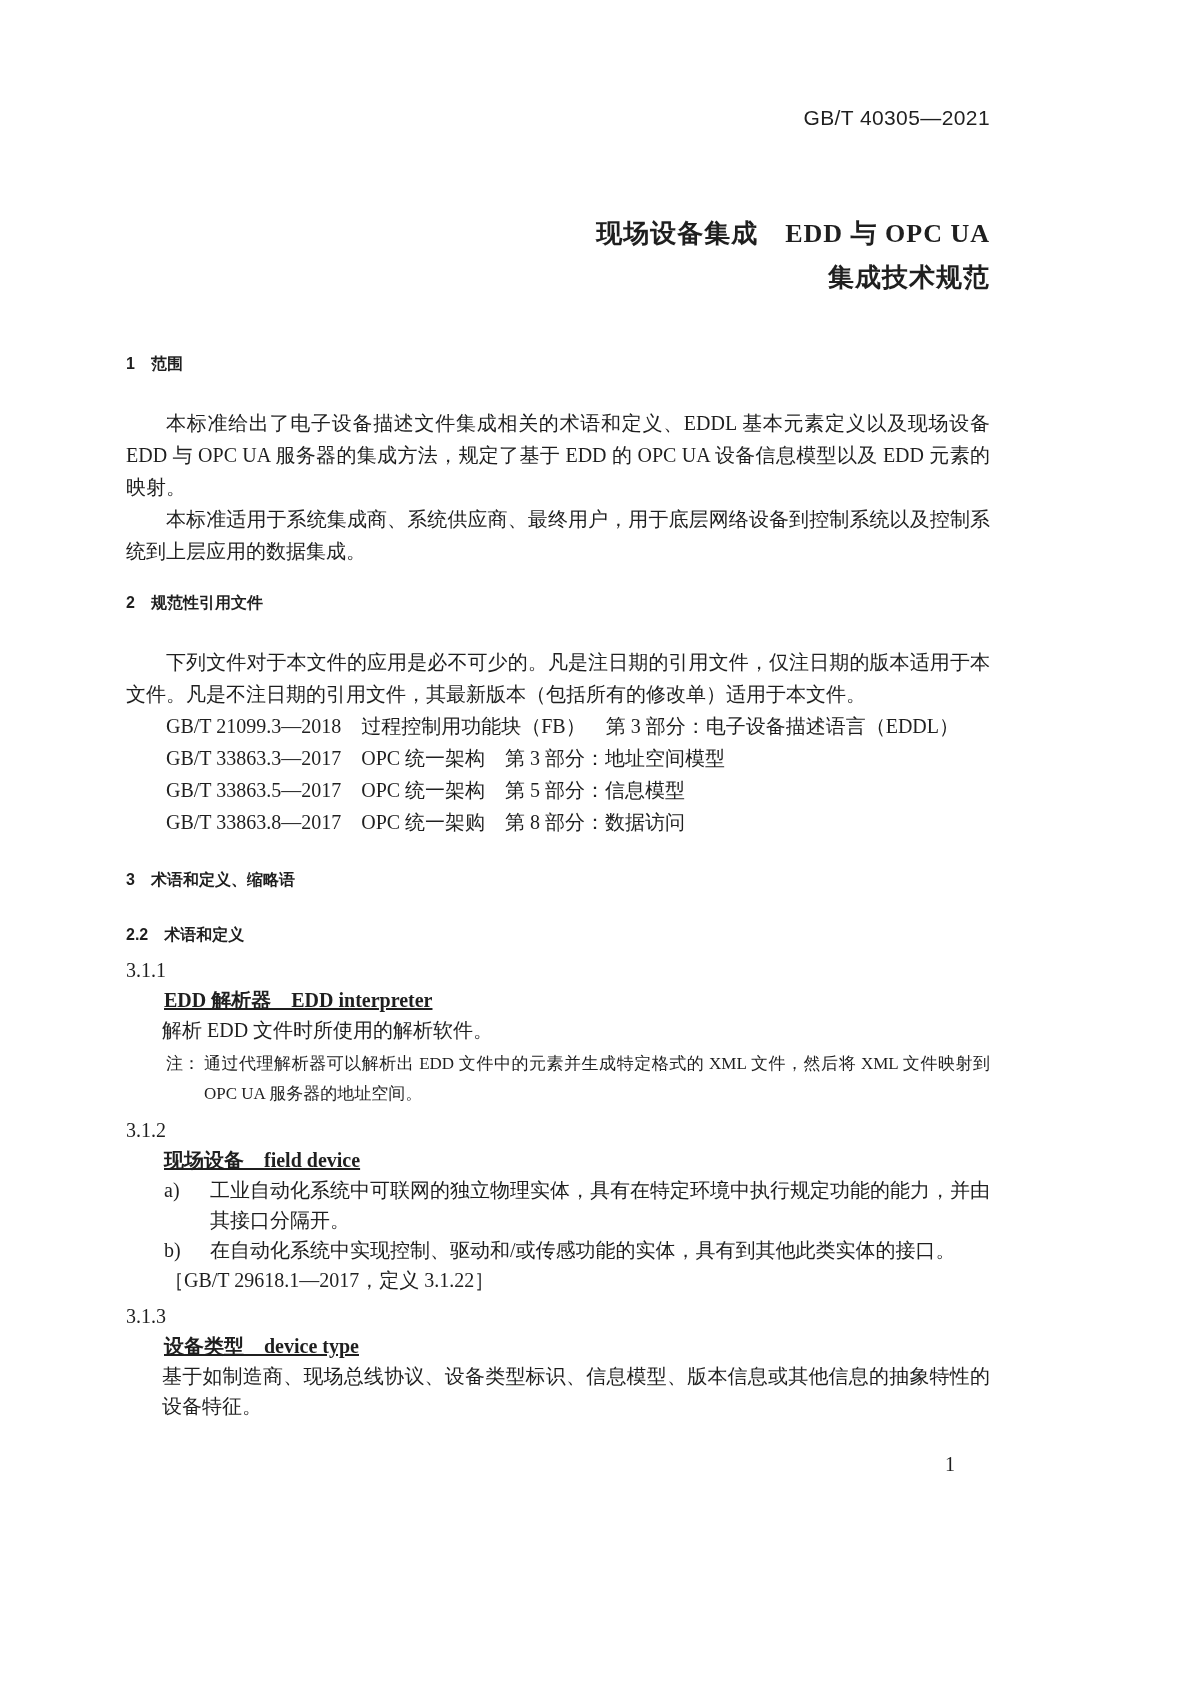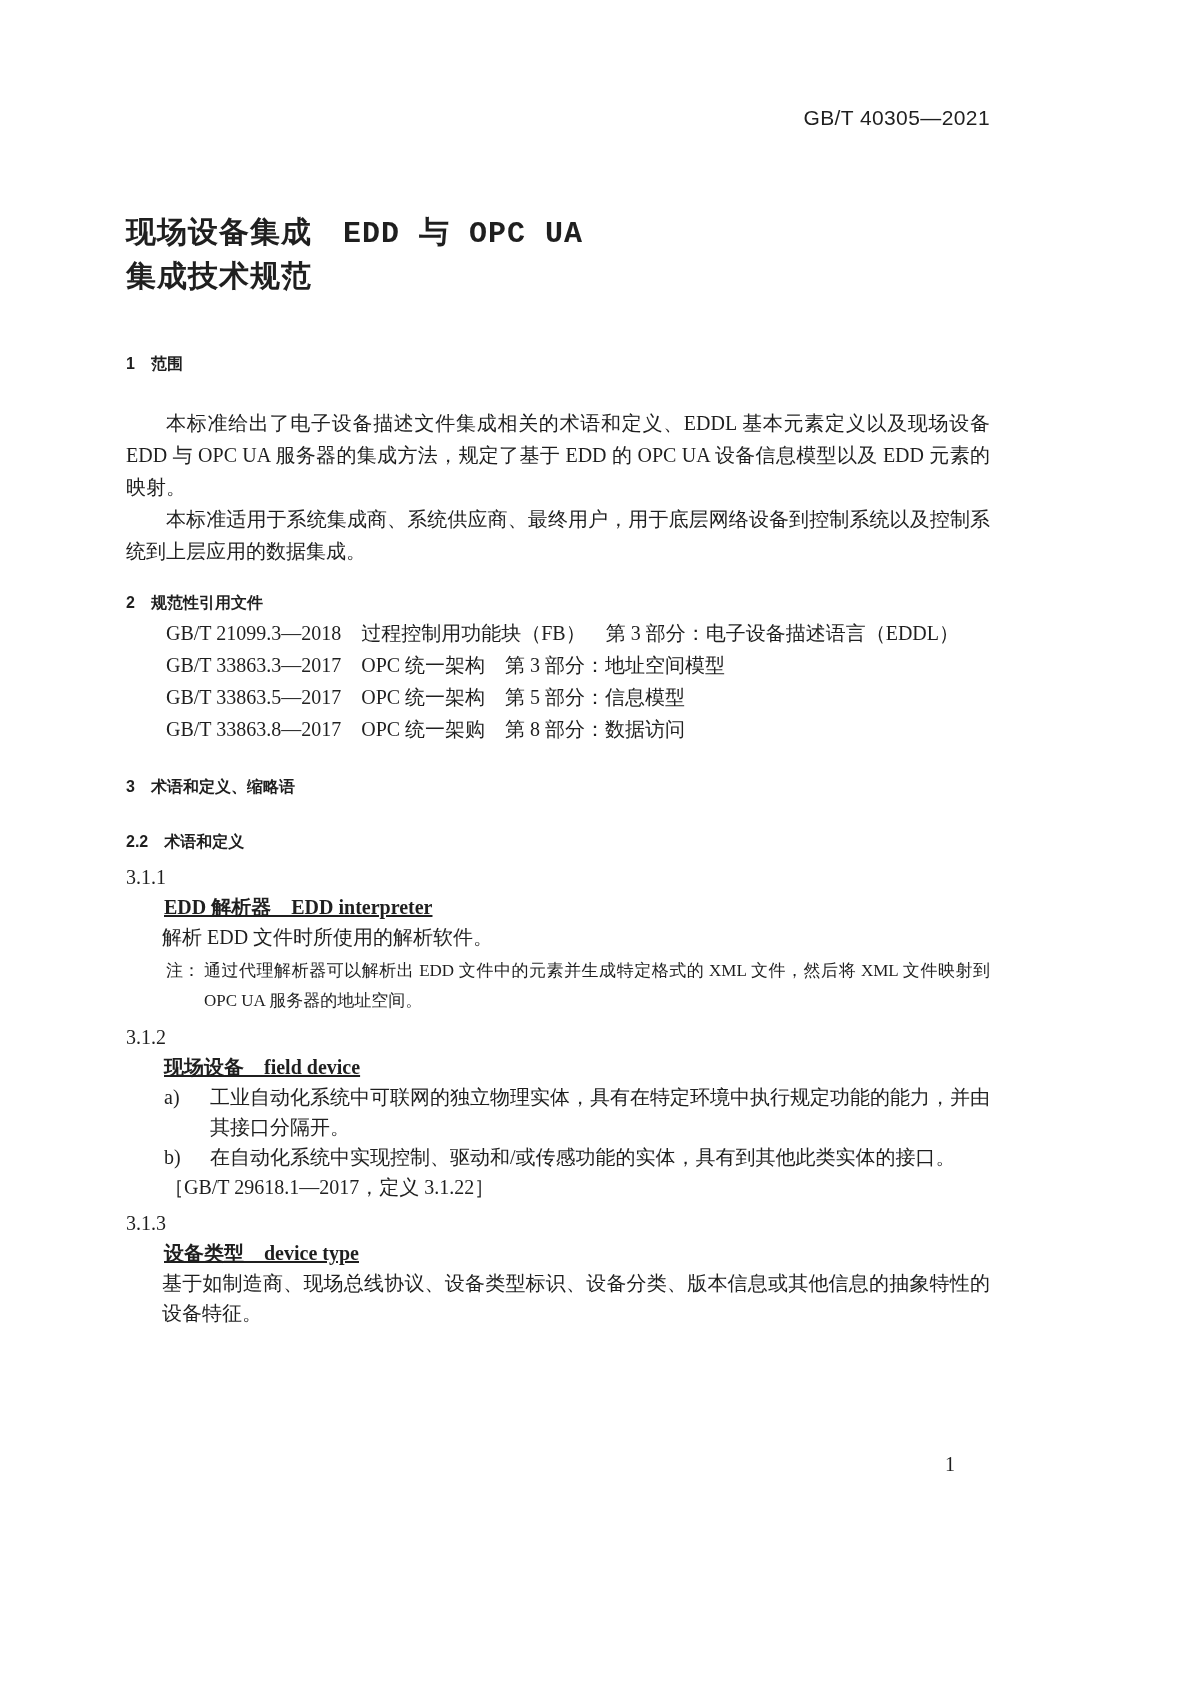--- a/index.html
+++ b/index.html
@@ -20,25 +20,25 @@
   .doc-number {
     font-family: "Liberation Sans", sans-serif;
     font-size: 21px;
     line-height: 24px;
     text-align: right;
     letter-spacing: 0.4px;
   }
 
   .doc-title {
     margin-top: 82px;
-    font-family: Liberation Mono, monospace;
+    font-family: Liberation Serif, serif;
     font-weight: bold;
-    font-size: 30px;
+    font-size: 26px;
     line-height: 44px;
-    text-align: left;
+    text-align: right;
     letter-spacing: 1px;
   }
 
   .sec-heading,
   .sub-heading {
     font-family: "Liberation Sans", sans-serif;
     font-weight: bold;
     font-size: 16px;
     line-height: 28px;
   }
@@ -115,20 +115,21 @@
   <div class="doc-title">
     <div>现场设备集成　EDD 与 OPC UA</div>
     <div>集成技术规范</div>
   </div>
 
   <div class="sec-heading s1">1　范围</div>
   <p class="para first">本标准给出了电子设备描述文件集成相关的术语和定义、EDDL 基本元素定义以及现场设备 EDD 与 OPC UA 服务器的集成方法，规定了基于 EDD 的 OPC UA 设备信息模型以及 EDD 元素的映射。</p>
   <p class="para">本标准适用于系统集成商、系统供应商、最终用户，用于底层网络设备到控制系统以及控制系统到上层应用的数据集成。</p>
 
   <div class="sec-heading s2">2　规范性引用文件</div>
+  <p class="para first">下列文件对于本文件的应用是必不可少的。凡是注日期的引用文件，仅注日期的版本适用于本文件。凡是不注日期的引用文件，其最新版本（包括所有的修改单）适用于本文件。</p>
   <div class="refs">
     <div class="ref-line">GB/T 21099.3—2018　过程控制用功能块（FB）　第 3 部分：电子设备描述语言（EDDL）</div>
     <div class="ref-line">GB/T 33863.3—2017　OPC 统一架构　第 3 部分：地址空间模型</div>
     <div class="ref-line">GB/T 33863.5—2017　OPC 统一架构　第 5 部分：信息模型</div>
     <div class="ref-line">GB/T 33863.8—2017　OPC 统一架购　第 8 部分：数据访问</div>
   </div>
 
   <div class="sec-heading s3">3　术语和定义、缩略语</div>
   <div class="sub-heading">2.2　术语和定义</div>
 
@@ -152,18 +153,18 @@
     <div class="term-item">
       <span class="item-label">b)</span>
       <div class="item-text">在自动化系统中实现控制、驱动和/或传感功能的实体，具有到其他此类实体的接口。</div>
     </div>
     <div class="term-source">［GB/T 29618.1—2017，定义 3.1.22］</div>
   </div>
 
   <div class="term-block">
     <div class="term-number">3.1.3</div>
     <div class="term-name">设备类型　device type</div>
-    <div class="term-def">基于如制造商、现场总线协议、设备类型标识、设备分类、版本信息或其他信息的抽象特性的设备特征。</div>
+    <div class="term-def">基于如制造商、现场总线协议、设备类型标识、信息模型、版本信息或其他信息的抽象特性的设备特征。</div>
   </div>
 
   <div class="page-number">1</div>
 
 </div>
 
 </body></html>

